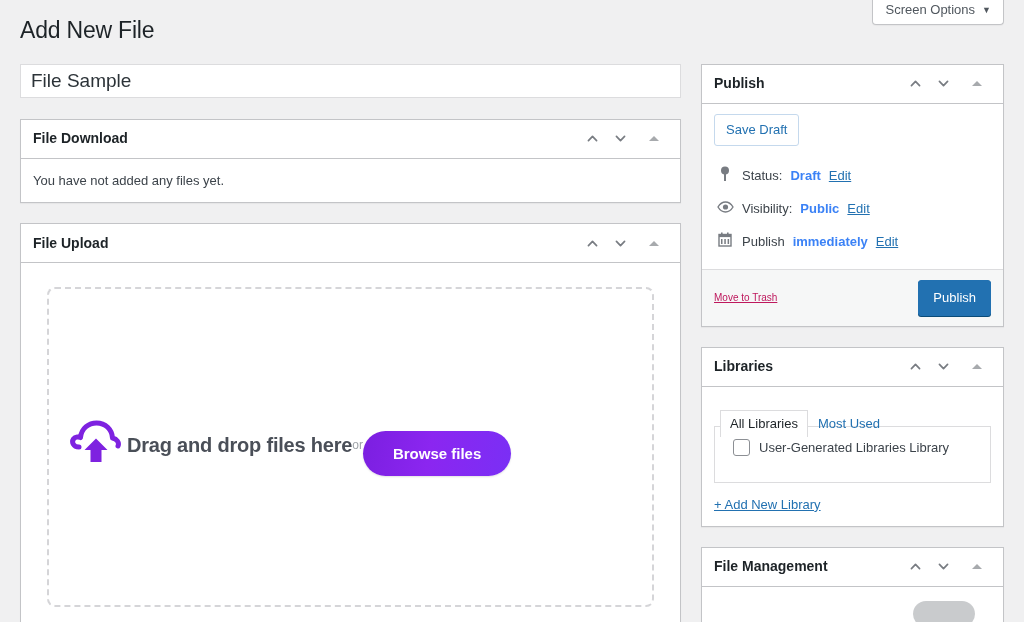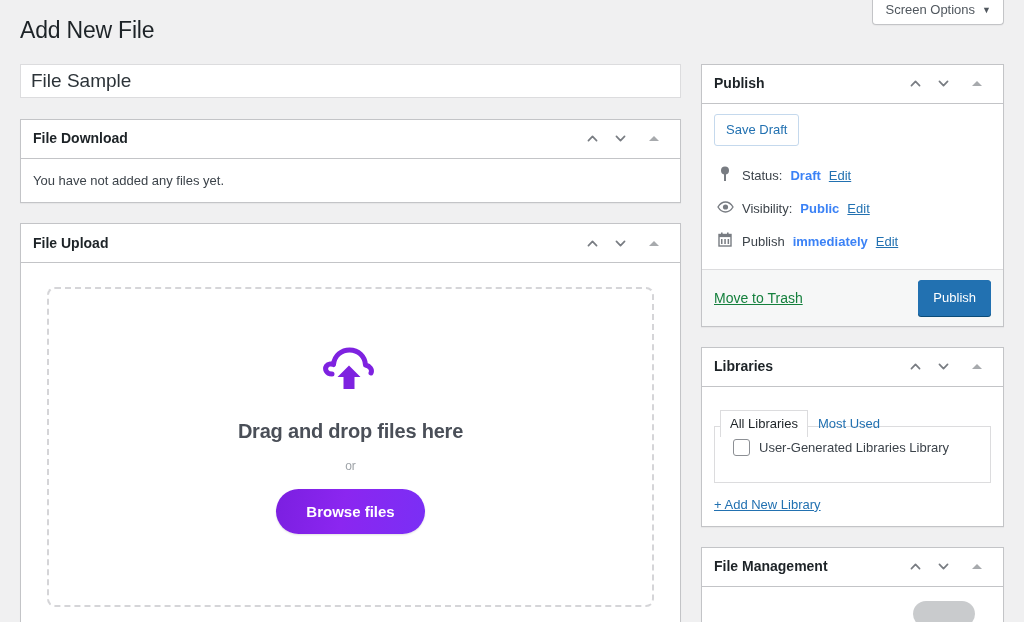--- a/index.html
+++ b/index.html
@@ -152,21 +152,20 @@
   
   .upload-body { padding: 24px 26px 26px 26px; }
 
   .dropzone {
     border: 2px dashed #d5d5d8;
     border-radius: 8px;
     background: #fff;
     min-height: 320px;
     padding: 52px 20px 40px 20px;
     display: flex;
-    flex-direction: column;
     align-items: center;
   }
 
   .cloud-icon { margin-bottom: 24px; }
 
   .dz-heading {
     font-size: 20px;
     font-weight: 700;
     color: #4a4f58;
     letter-spacing: -0.2px;
@@ -241,23 +240,23 @@
     border-top: 1px solid #dcdcde;
     background: #f6f7f7;
     padding: 10px 12px;
     display: flex;
     align-items: center;
     justify-content: space-between;
     min-height: 52px;
   }
 
   .trash-link {
-    color: #15803d;
+    color: #be185d;
     text-decoration: underline;
-    font-size: 14px;
+    font-size: 10px;
     cursor: pointer;
   }
 
   .publish-btn {
     background: #2271b1;
     border: 1px solid #2271b1;
     color: #fff;
     font-family: "Liberation Sans", sans-serif;
     font-size: 13px;
     line-height: 1;

